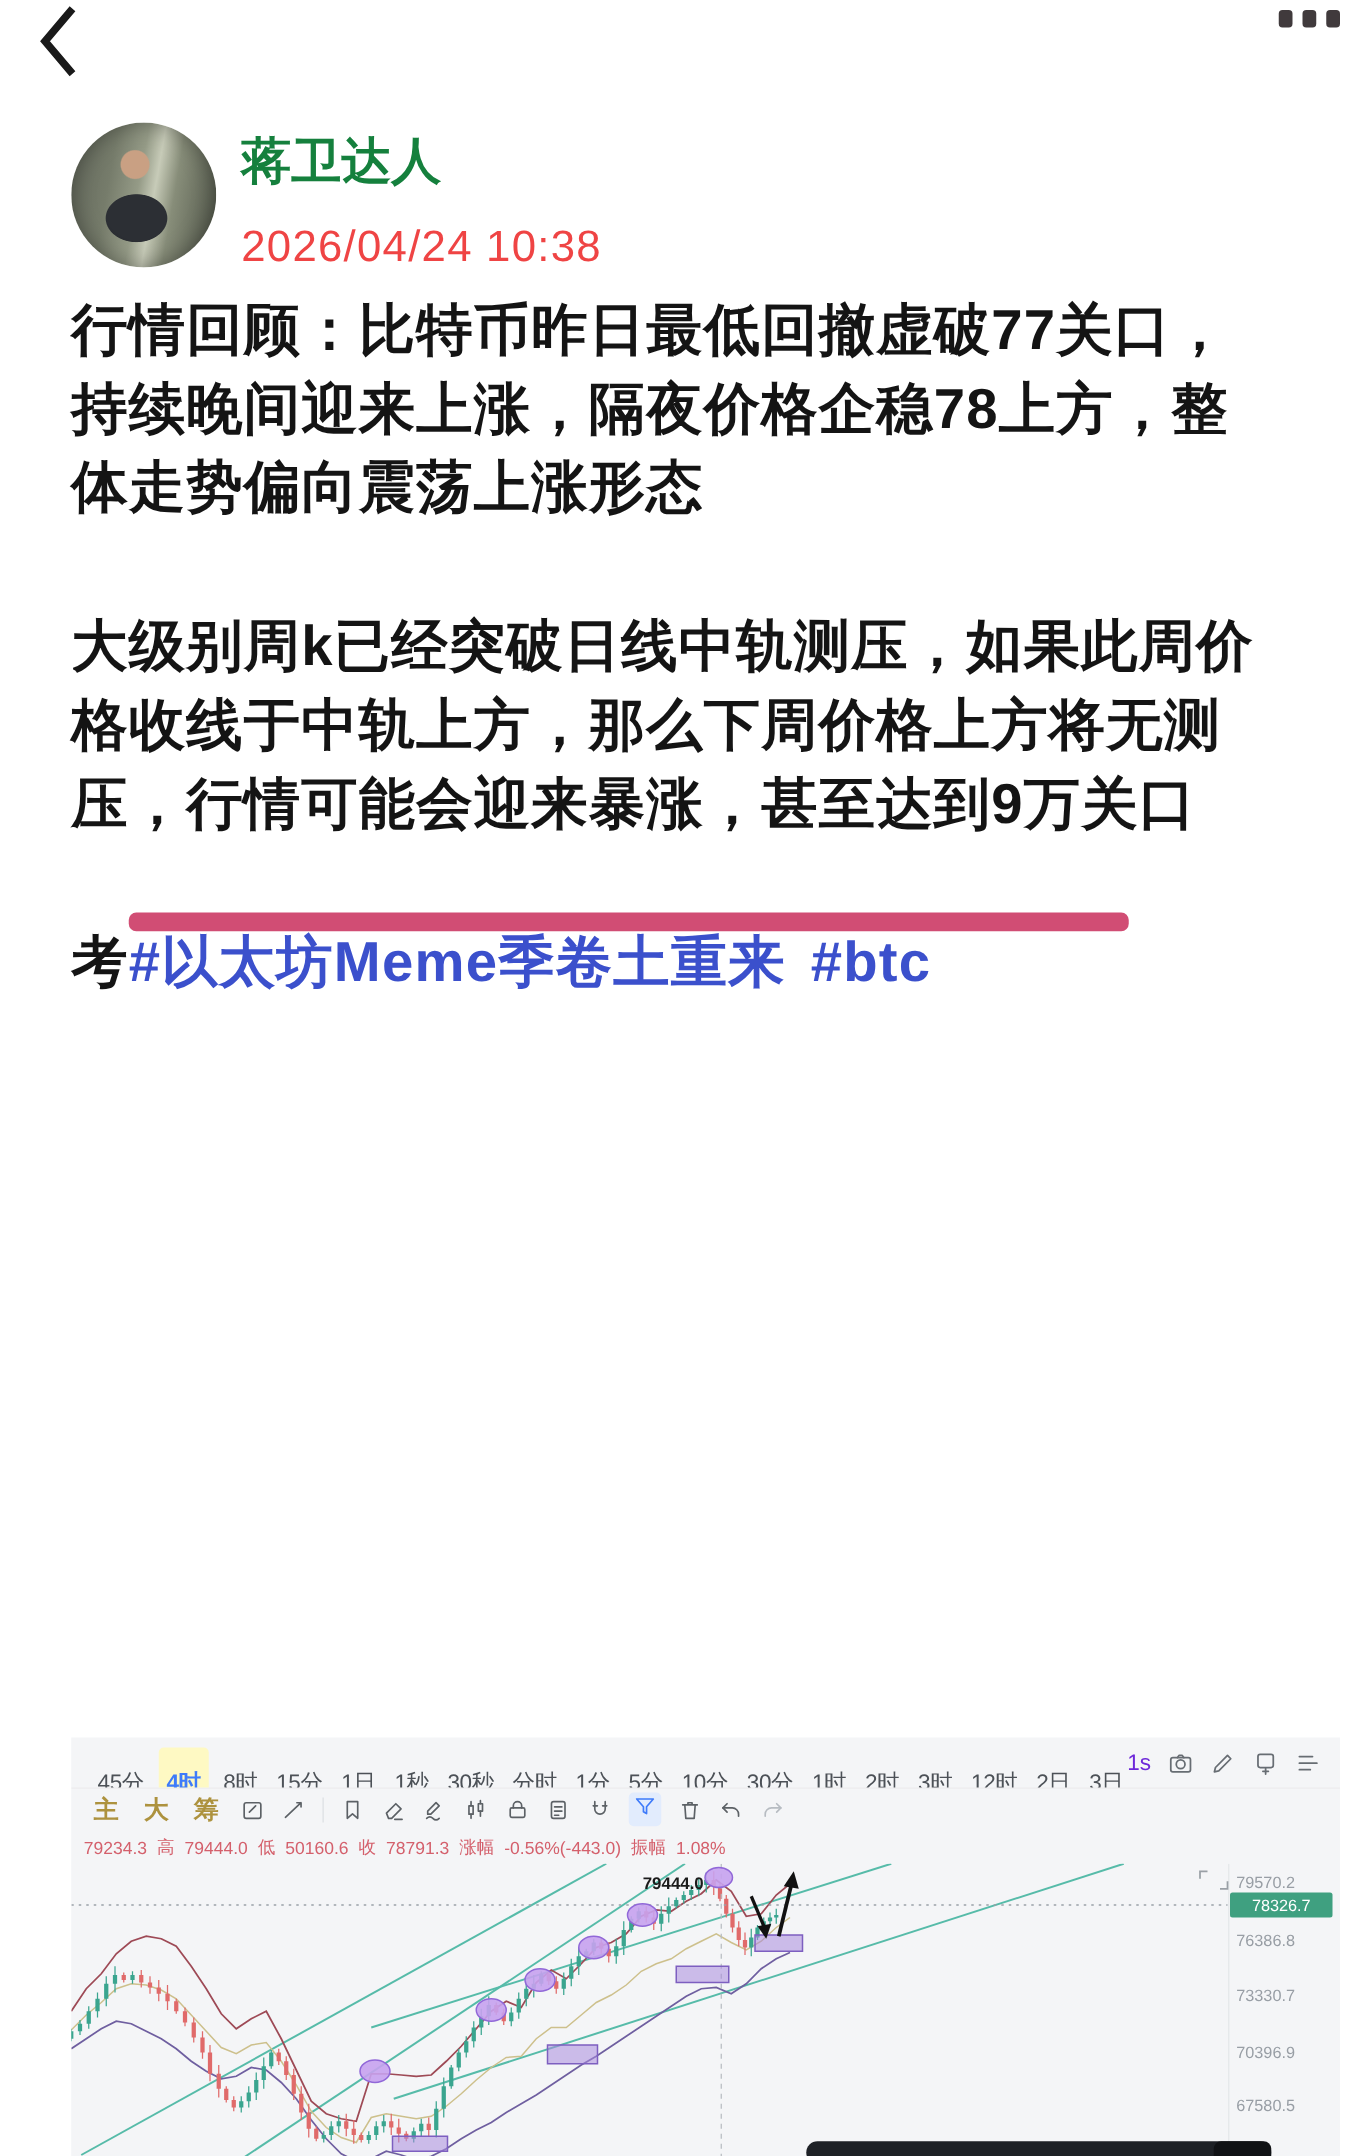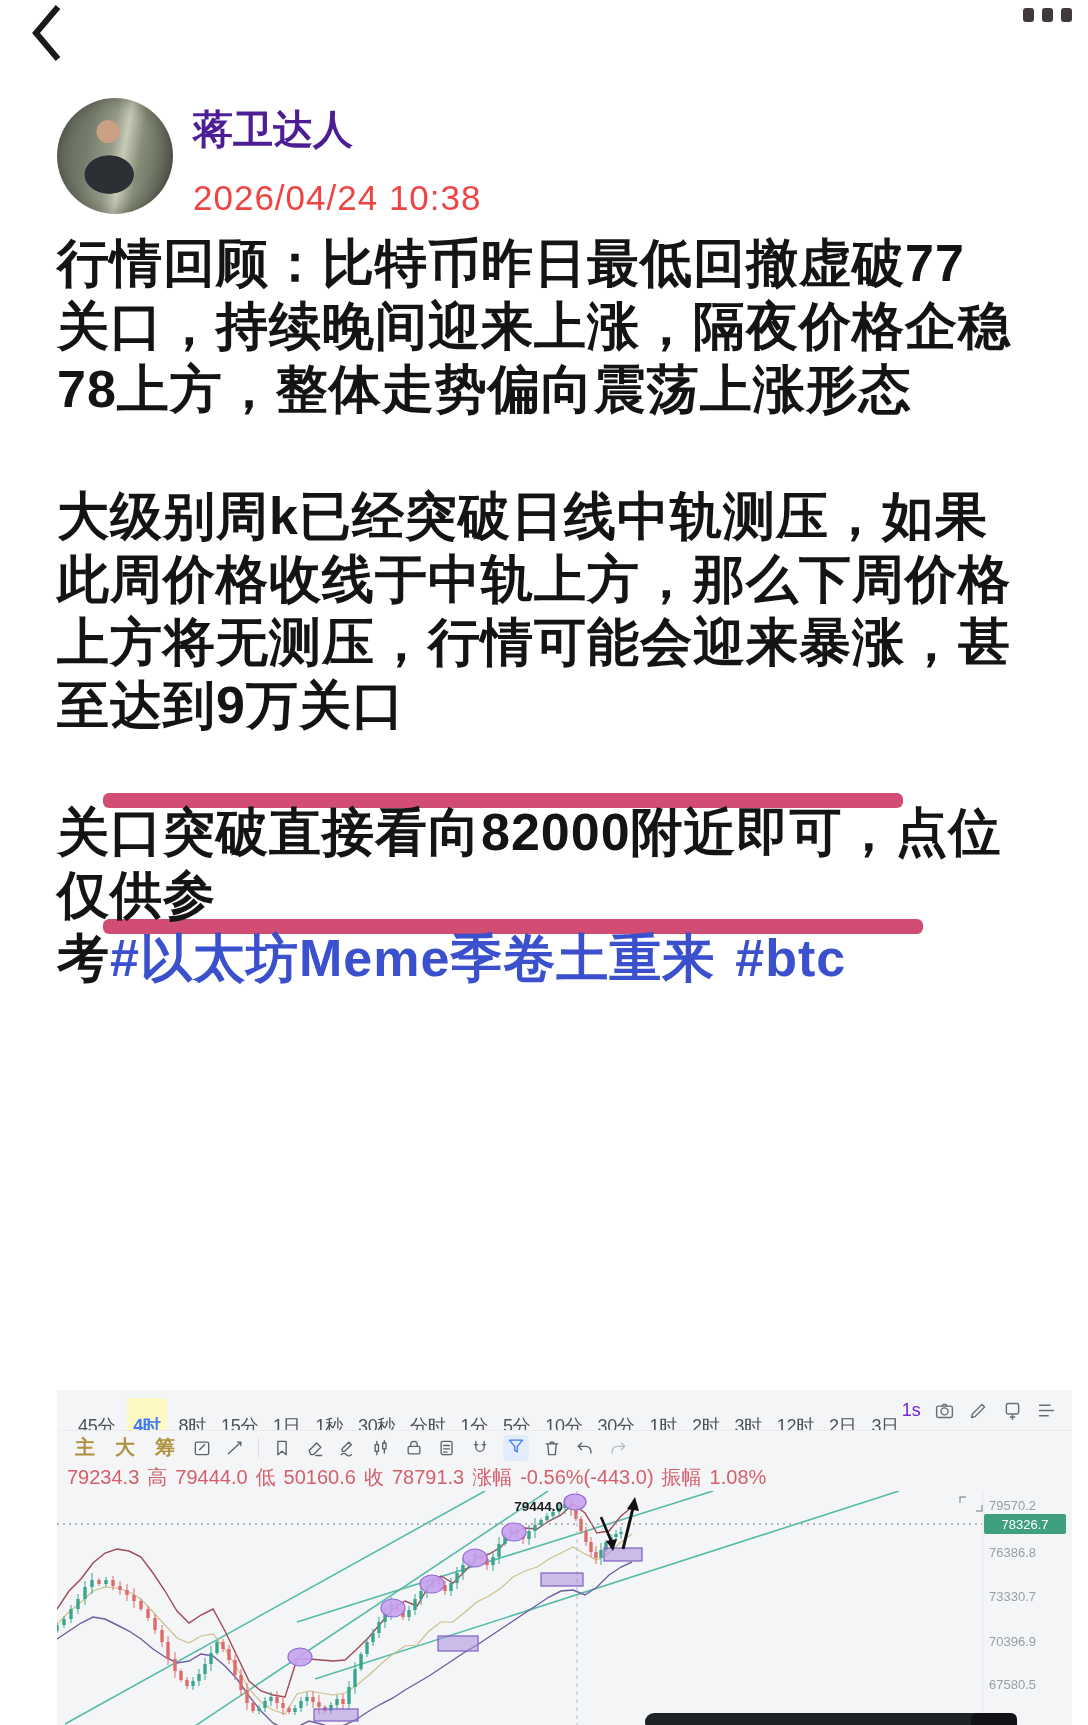--- a/index.html
+++ b/index.html
@@ -18,26 +18,26 @@
   .profile{position:absolute;left:57px;top:98px;display:flex;align-items:flex-start;}
   .avatar{
     width:116px;height:116px;border-radius:50%;flex:0 0 auto;
     background:
       radial-gradient(circle at 44% 29%, #c9a083 0 10.5%, rgba(0,0,0,0) 11.5%),
       radial-gradient(ellipse 36% 28% at 45% 66%, #2c2f34 0 58%, rgba(0,0,0,0) 60%),
       linear-gradient(100deg,#62675b 0%,#767c6b 28%,#959b87 46%,#c7cbb8 56%,#878d79 68%,#4e5347 100%);
     box-shadow:inset 0 0 18px rgba(0,0,0,.35);
   }
   .profile-text{margin-left:20px;padding-top:8px;}
-  .author-name{font-size:40px;font-weight:700;color:#4c1d95;line-height:46px;}
+  .author-name{font-size:40px;font-weight:700;color:#15803d;line-height:46px;}
   .post-date{font-size:35px;color:#ef4444;margin-top:26px;letter-spacing:1px;}
   
   .content{
     position:absolute;left:57px;top:232px;width:958px;
-    font-size:52px;line-height:63px;color:#141414;font-weight:600;letter-spacing:1px;
+    font-size:45px;line-height:63px;color:#141414;font-weight:600;letter-spacing:1px;
   }
   .content p{margin:0 0 64px 0;}
   .p-last{margin-top:92px;}
   .hl-line{position:relative;display:block;}
   .hl-bar{position:absolute;height:15px;border-radius:6px;bottom:-7px;left:46px;background:#d14d74;z-index:-1;}
   .hl-bar1{width:800px;}
   .hl-bar2{width:820px;}
   .hashtag{color:#3b50cc;text-decoration:none;cursor:pointer;}
   .hashtag+.hashtag{margin-left:20px;}
   
@@ -52,21 +52,21 @@
   .tf-right{margin-left:auto;display:flex;align-items:center;gap:13px;padding-right:2px;}
   .res-label{font-size:18px;color:#6d28d9;}
   .ic{width:21px;height:21px;stroke:#676d73;fill:none;stroke-width:1.6;stroke-linecap:round;stroke-linejoin:round;flex:0 0 auto;}
   .ic2{width:20px;height:20px;stroke:#5c6166;fill:none;stroke-width:1.6;stroke-linecap:round;stroke-linejoin:round;flex:0 0 auto;}
   .vdiv{width:1px;height:20px;background:#dcdfe3;}
   .ind-row{display:flex;align-items:center;height:33px;padding:0 18px;gap:13px;border-top:1px solid #ececee;}
   .ind{font-size:20px;color:#ad923e;font-weight:600;margin-right:4px;}
   .chip-active{background:#e2ecfd;border-radius:4px;padding:1px 3px;}
   .chip-active .ic2{stroke:#3e7bfa;}
   .ic-faded{stroke:#b7bcc2;}
-  .ohlc-row{display:flex;align-items:center;height:27px;padding:0 10px;font-size:20px;color:#d4606c;gap:8px;white-space:nowrap;}
+  .ohlc-row{display:flex;align-items:center;height:27px;padding:0 10px;font-size:14px;color:#d4606c;gap:8px;white-space:nowrap;}
   .plot{position:relative;width:1015px;height:235px;}
   .plot svg{position:absolute;left:0;top:0;}
 </style>
 </head>
 <body>
 
 <div class="topbar">
   <svg class="back-btn" viewBox="0 0 44 62">
     <polyline points="32,5 10,31 32,57" fill="none" stroke="#1a1a1a" stroke-width="6" stroke-linecap="butt" stroke-linejoin="miter"></polyline>
   </svg>
@@ -84,24 +84,20 @@
     <div class="post-date">2026/04/24 10:38</div>
   </div>
 </div>
 
 <div class="content">
   <p>行情回顾：比特币昨日最低回撤虚破77关口，持续晚间迎来上涨，隔夜价格企稳78上方，整体走势偏向震荡上涨形态</p>
   <p>大级别周k已经突破日线中轨测压，如果此周价格收线于中轨上方，那么下周价格上方将无测压，行情可能会迎来暴涨，甚至达到9万关口</p>
   <p class="p-last">
     <span class="hl-line">
       <span class="hl-bar hl-bar1" style="background: rgb(209, 77, 116);"></span>
-    </span>
-    <span class="hl-line">
-      <span>关口突破直接看向82000附近即可，点位仅供参</span>
-      <span class="hl-bar hl-bar2" style="background: rgb(209, 77, 116);"></span>
     </span>
     <span class="hl-line">
       <span>考</span><a class="hashtag" style="color: rgb(59, 80, 204);">#以太坊Meme季卷土重来</a><a class="hashtag" style="color: rgb(59, 80, 204);">#btc</a>
     </span>
   </p>
 </div>
 
 <div class="chart">
 
   <div class="tf-row">

